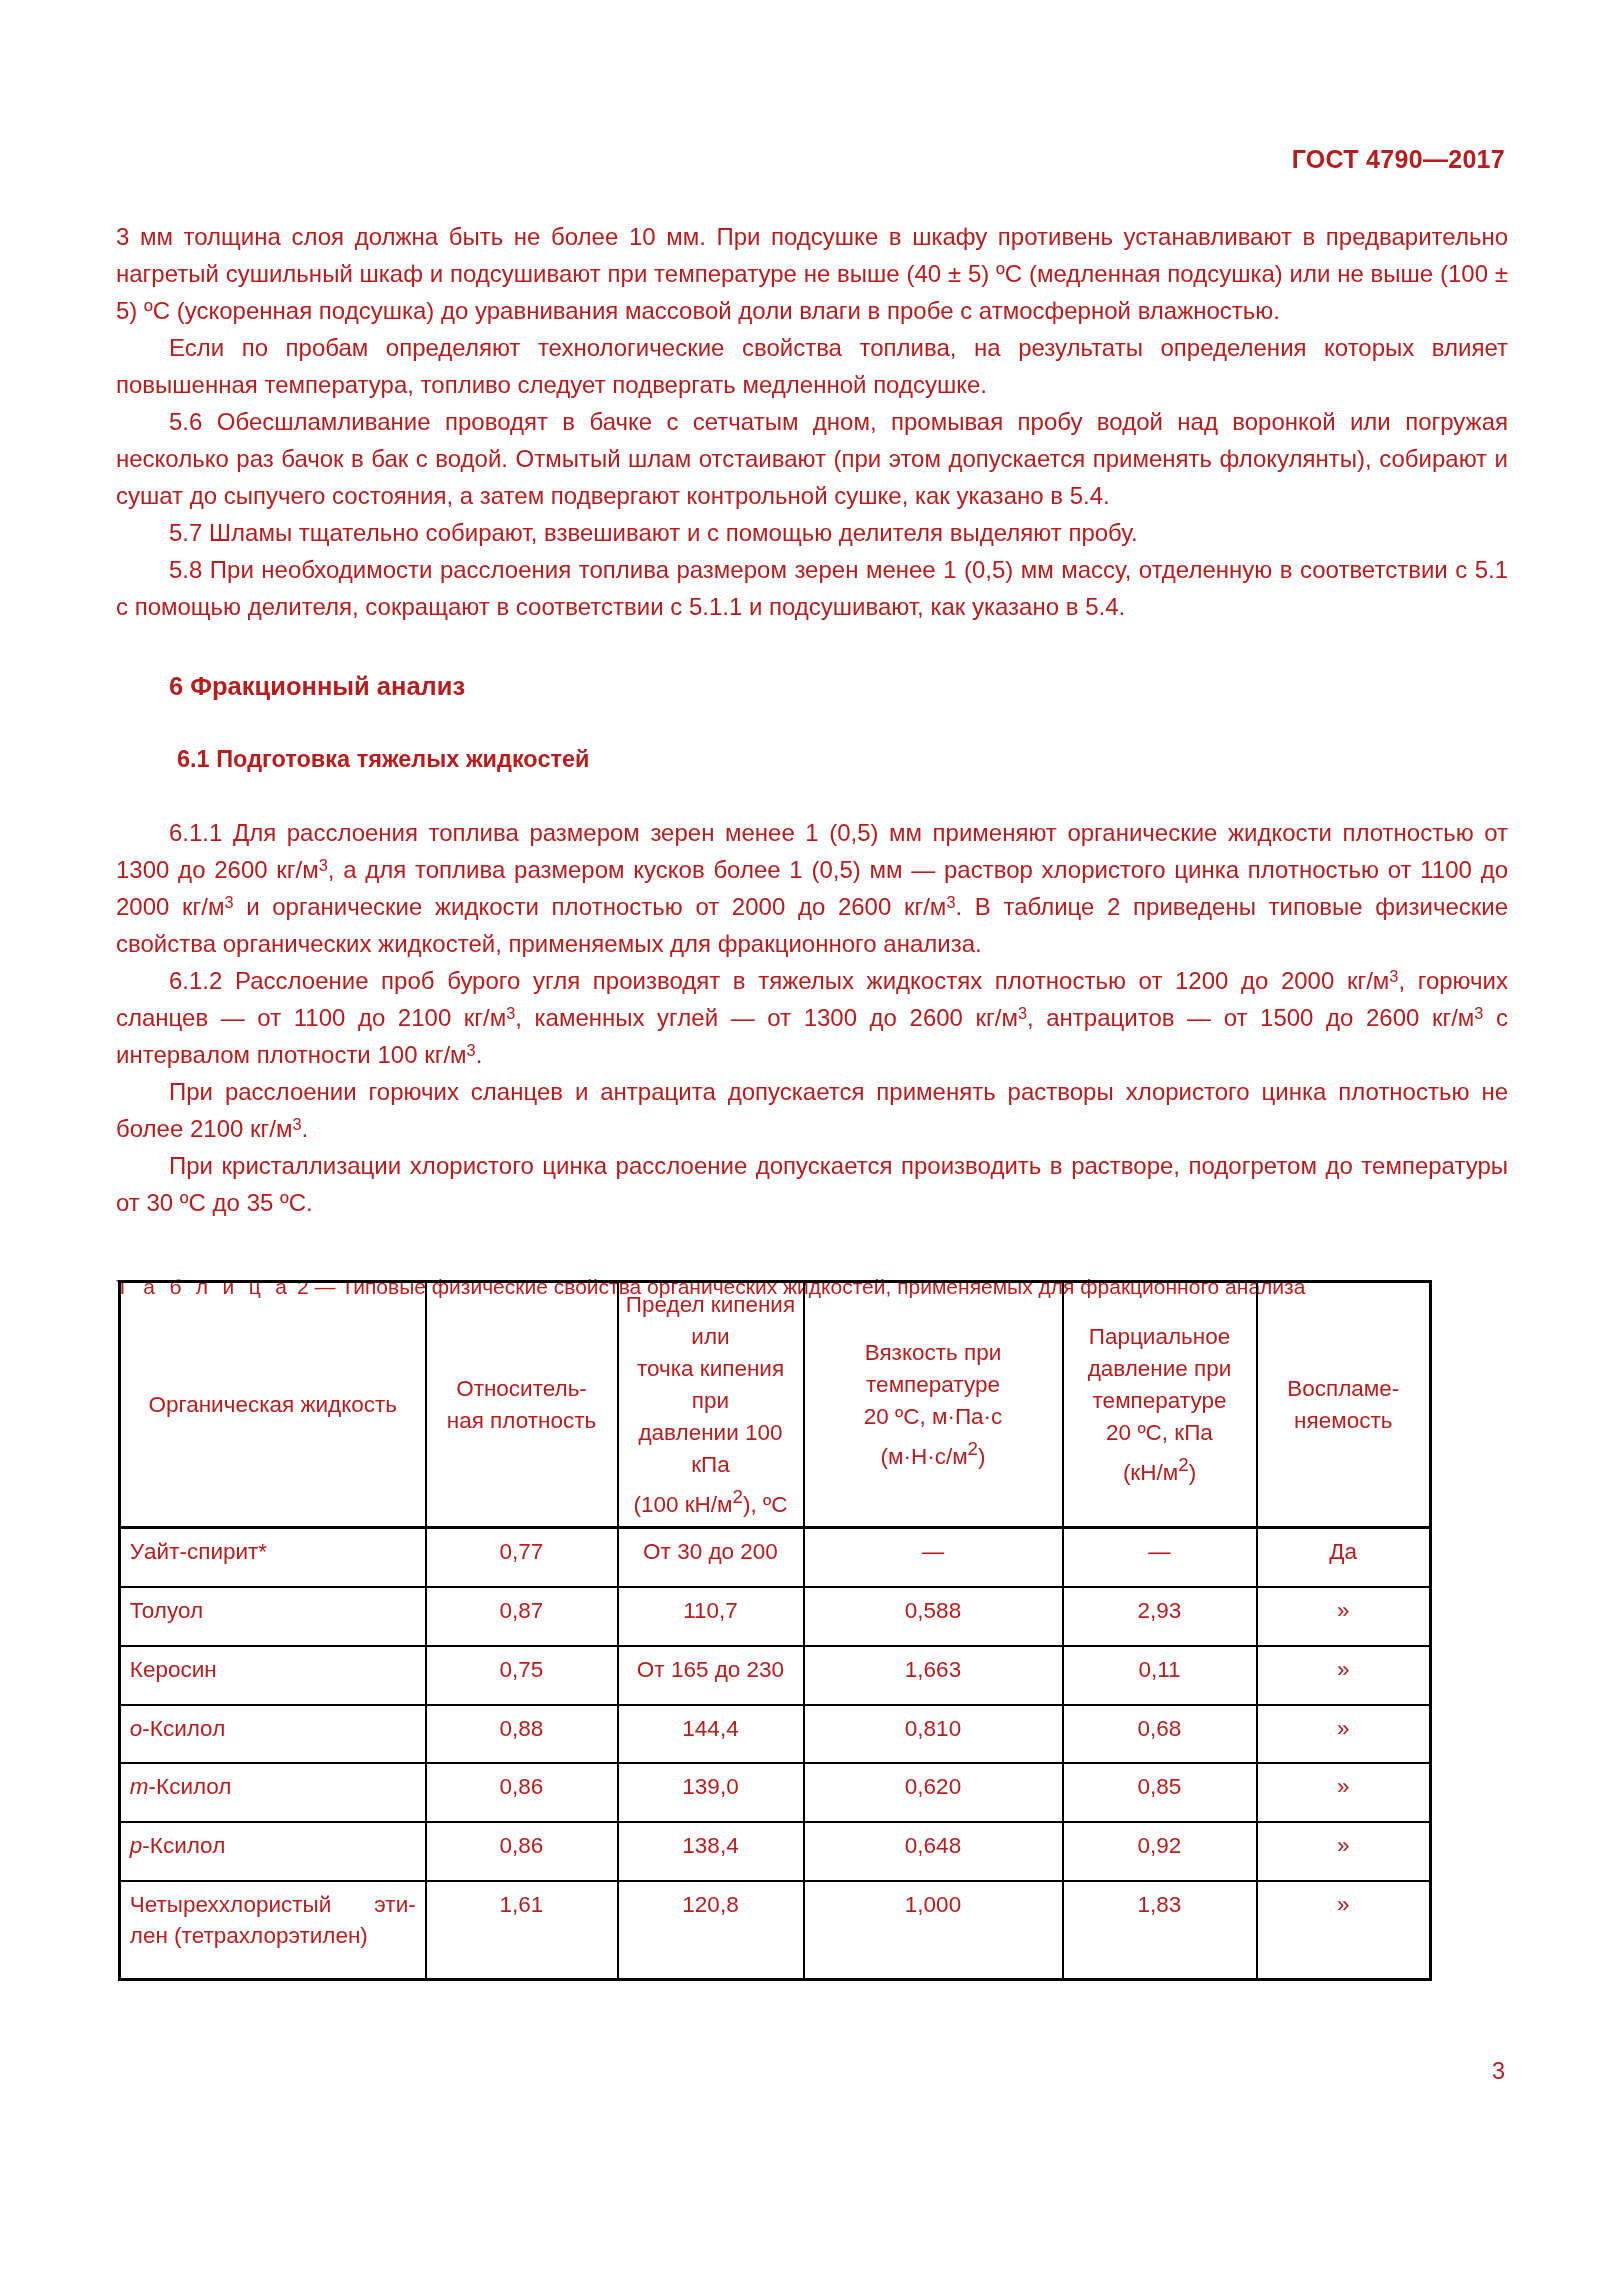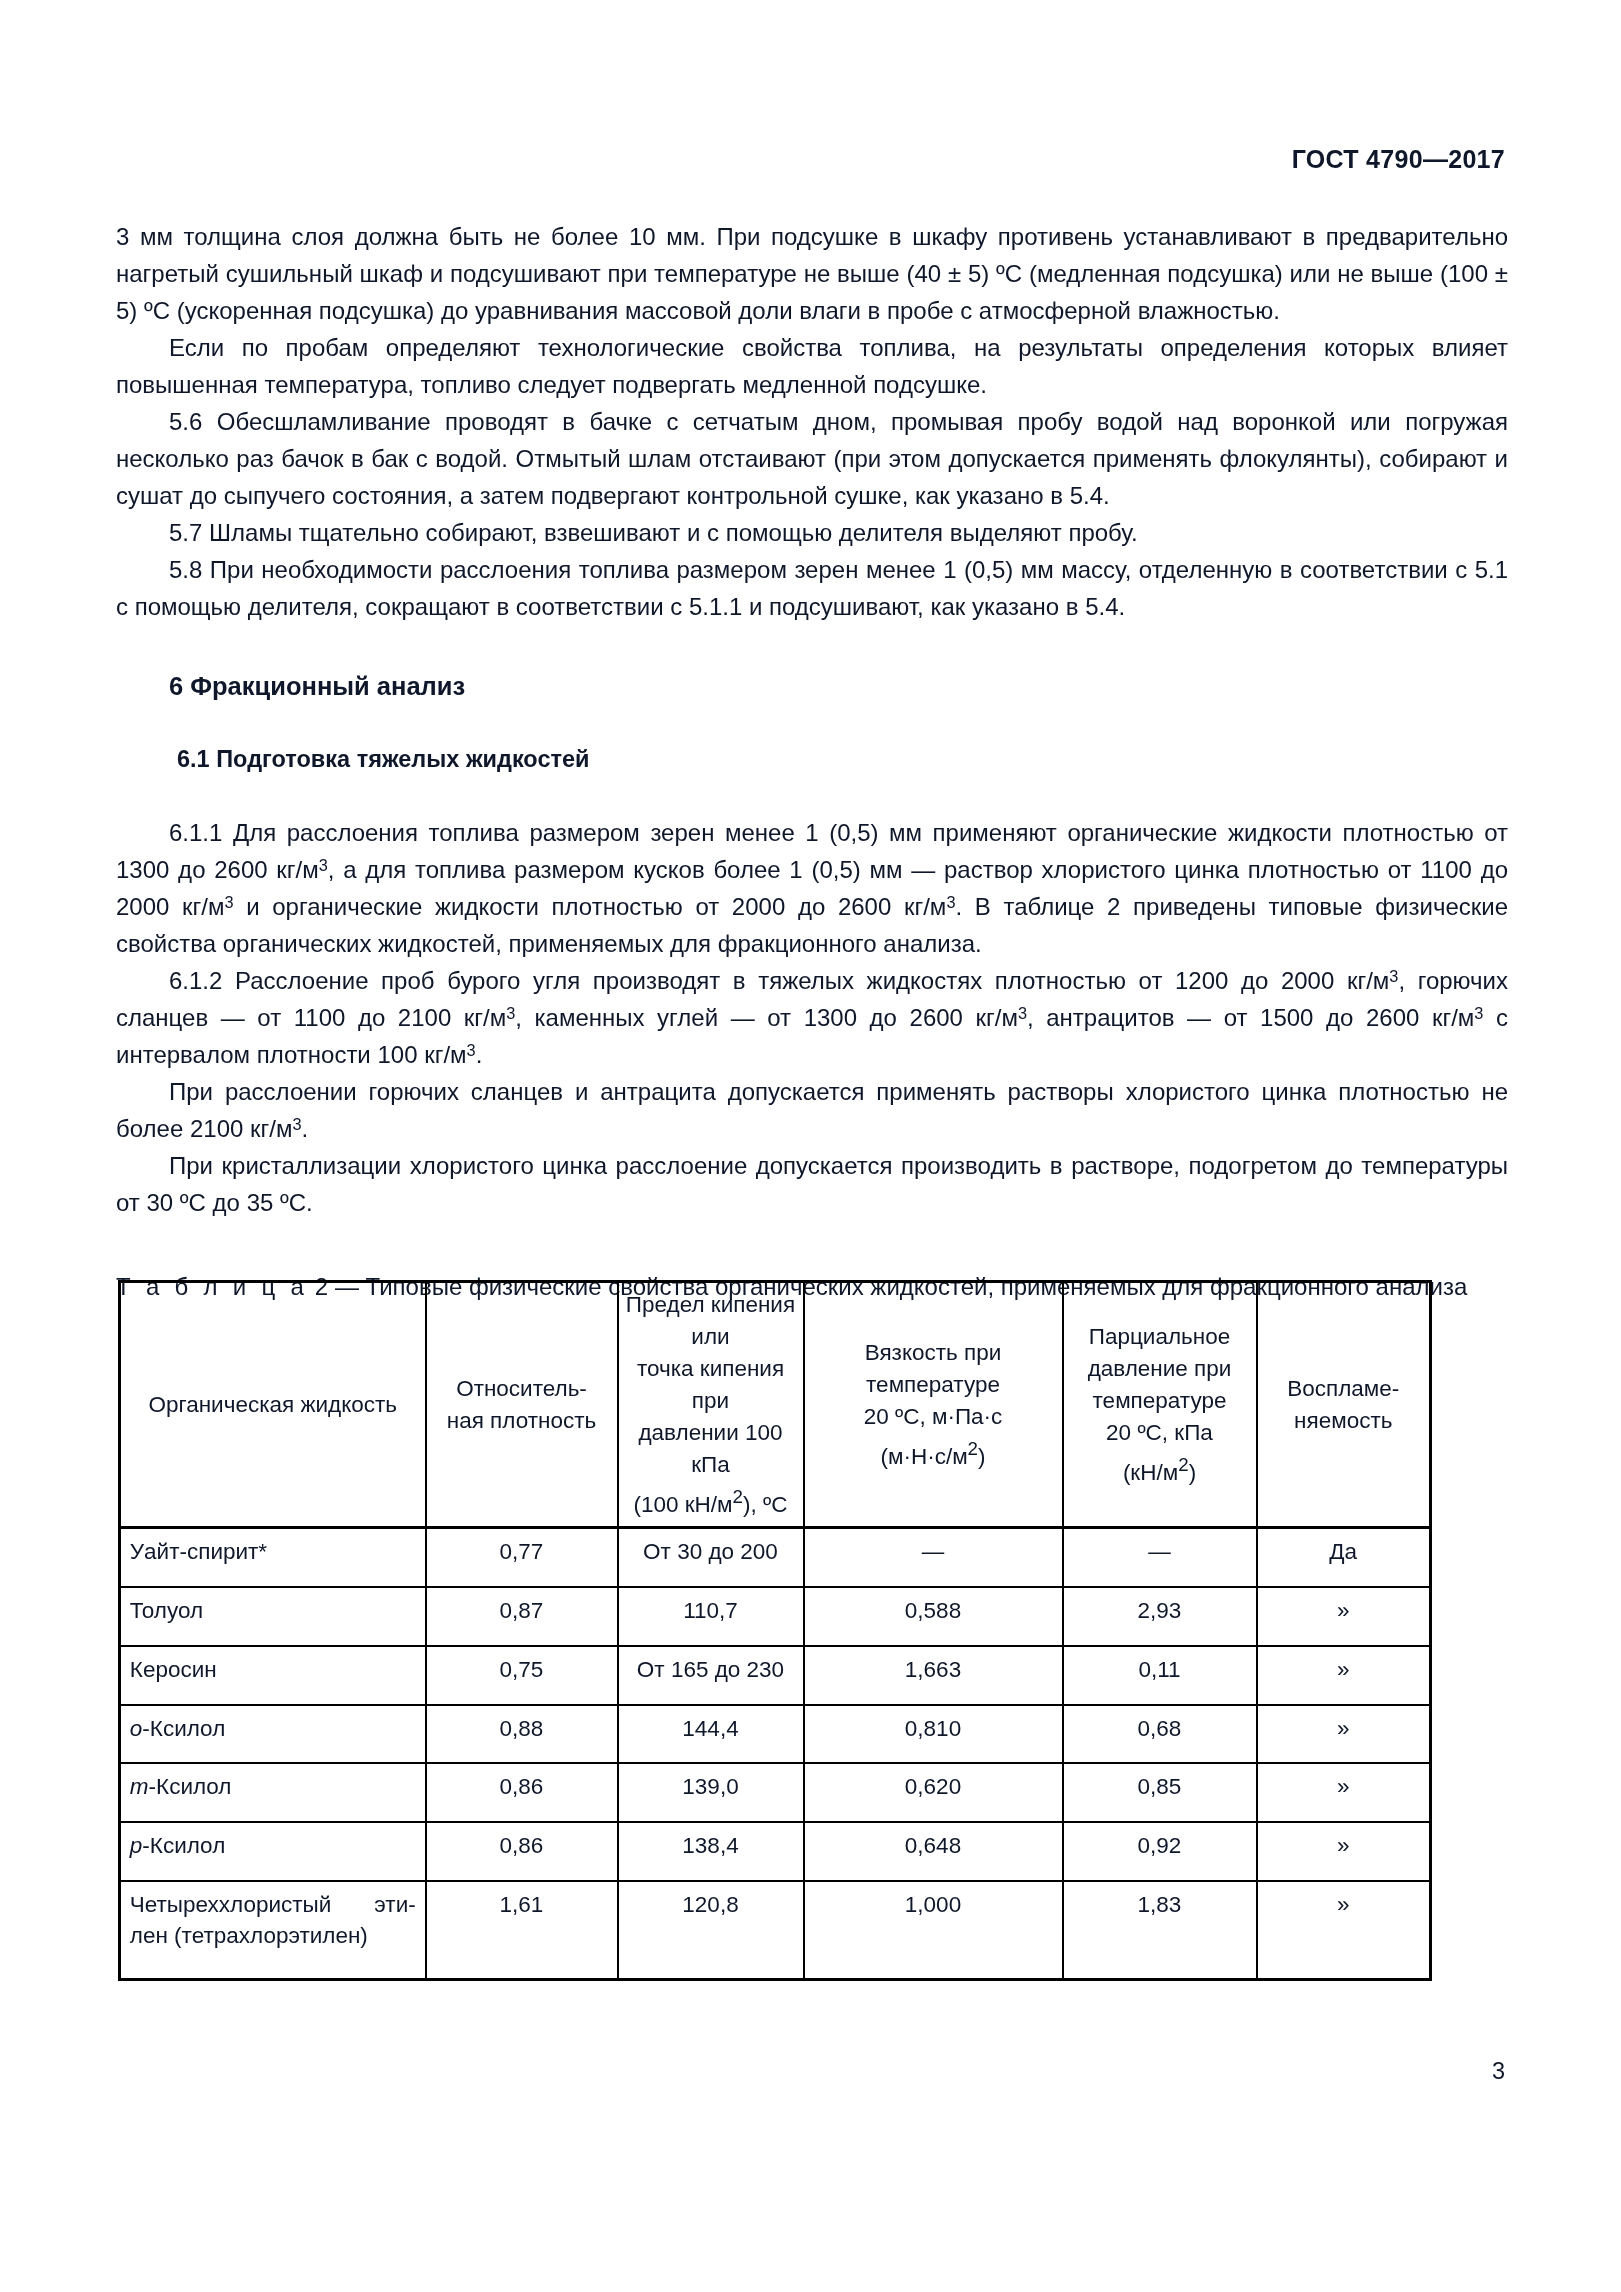--- a/index.html
+++ b/index.html
@@ -6,21 +6,21 @@
     margin: 0;
     padding: 0;
     background: #ffffff;
   }
   .page {
     position: relative;
     width: 1621px;
     height: 2293px;
     background: #ffffff;
     font-family: "Liberation Sans", "DejaVu Sans", sans-serif;
-    color: #0f172a;
+    color: #b91c1c;
     overflow: hidden;
     box-sizing: border-box;
   }
 
   
   .doc-header {
     position: absolute;
     top: 145px;
     right: 116px;
     font-size: 25px;
@@ -67,21 +67,21 @@
     padding-left: 53px;
   }
 
   .sp-before-h2 { height: 47px; }
   .sp-after-h2  { height: 37px; }
   .sp-after-h3  { height: 33px; }
   .sp-before-tabcap { height: 49px; }
 
   
   .table-caption {
-    font-size: 24px;
+    font-size: 21px;
     line-height: 33px;
     white-space: nowrap;
   }
   .table-caption .spaced {
     letter-spacing: 4.3px;
   }
 
   
   .tab-wrap {
     position: absolute;

